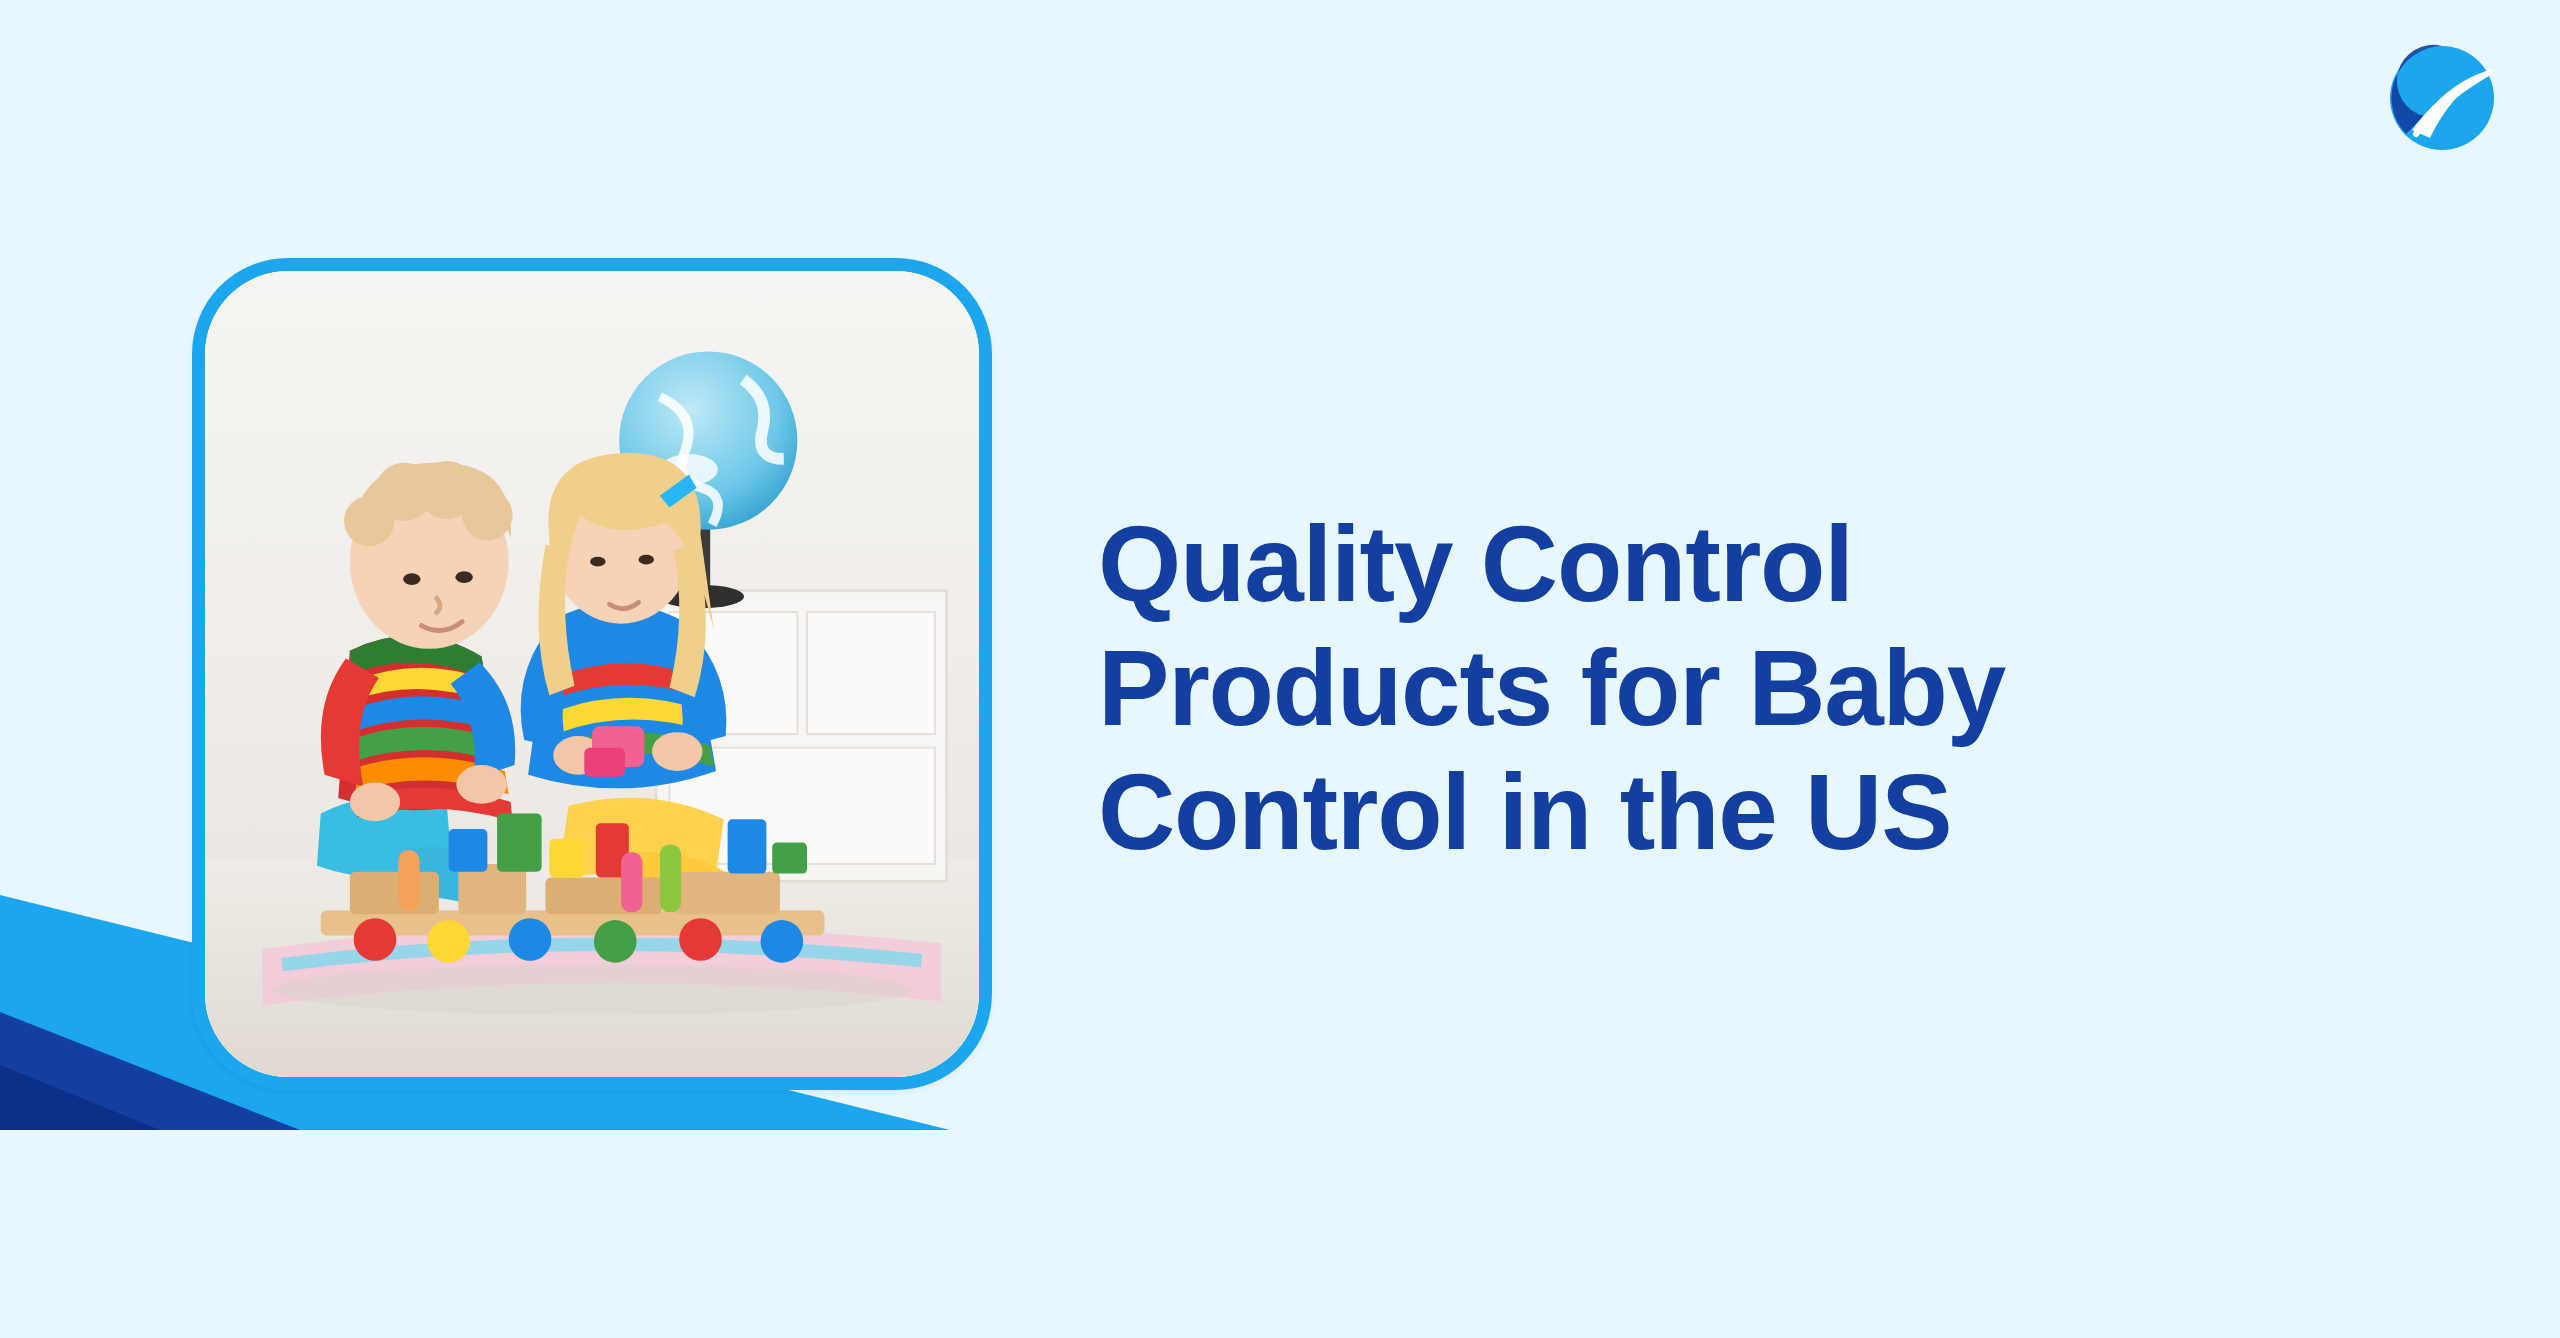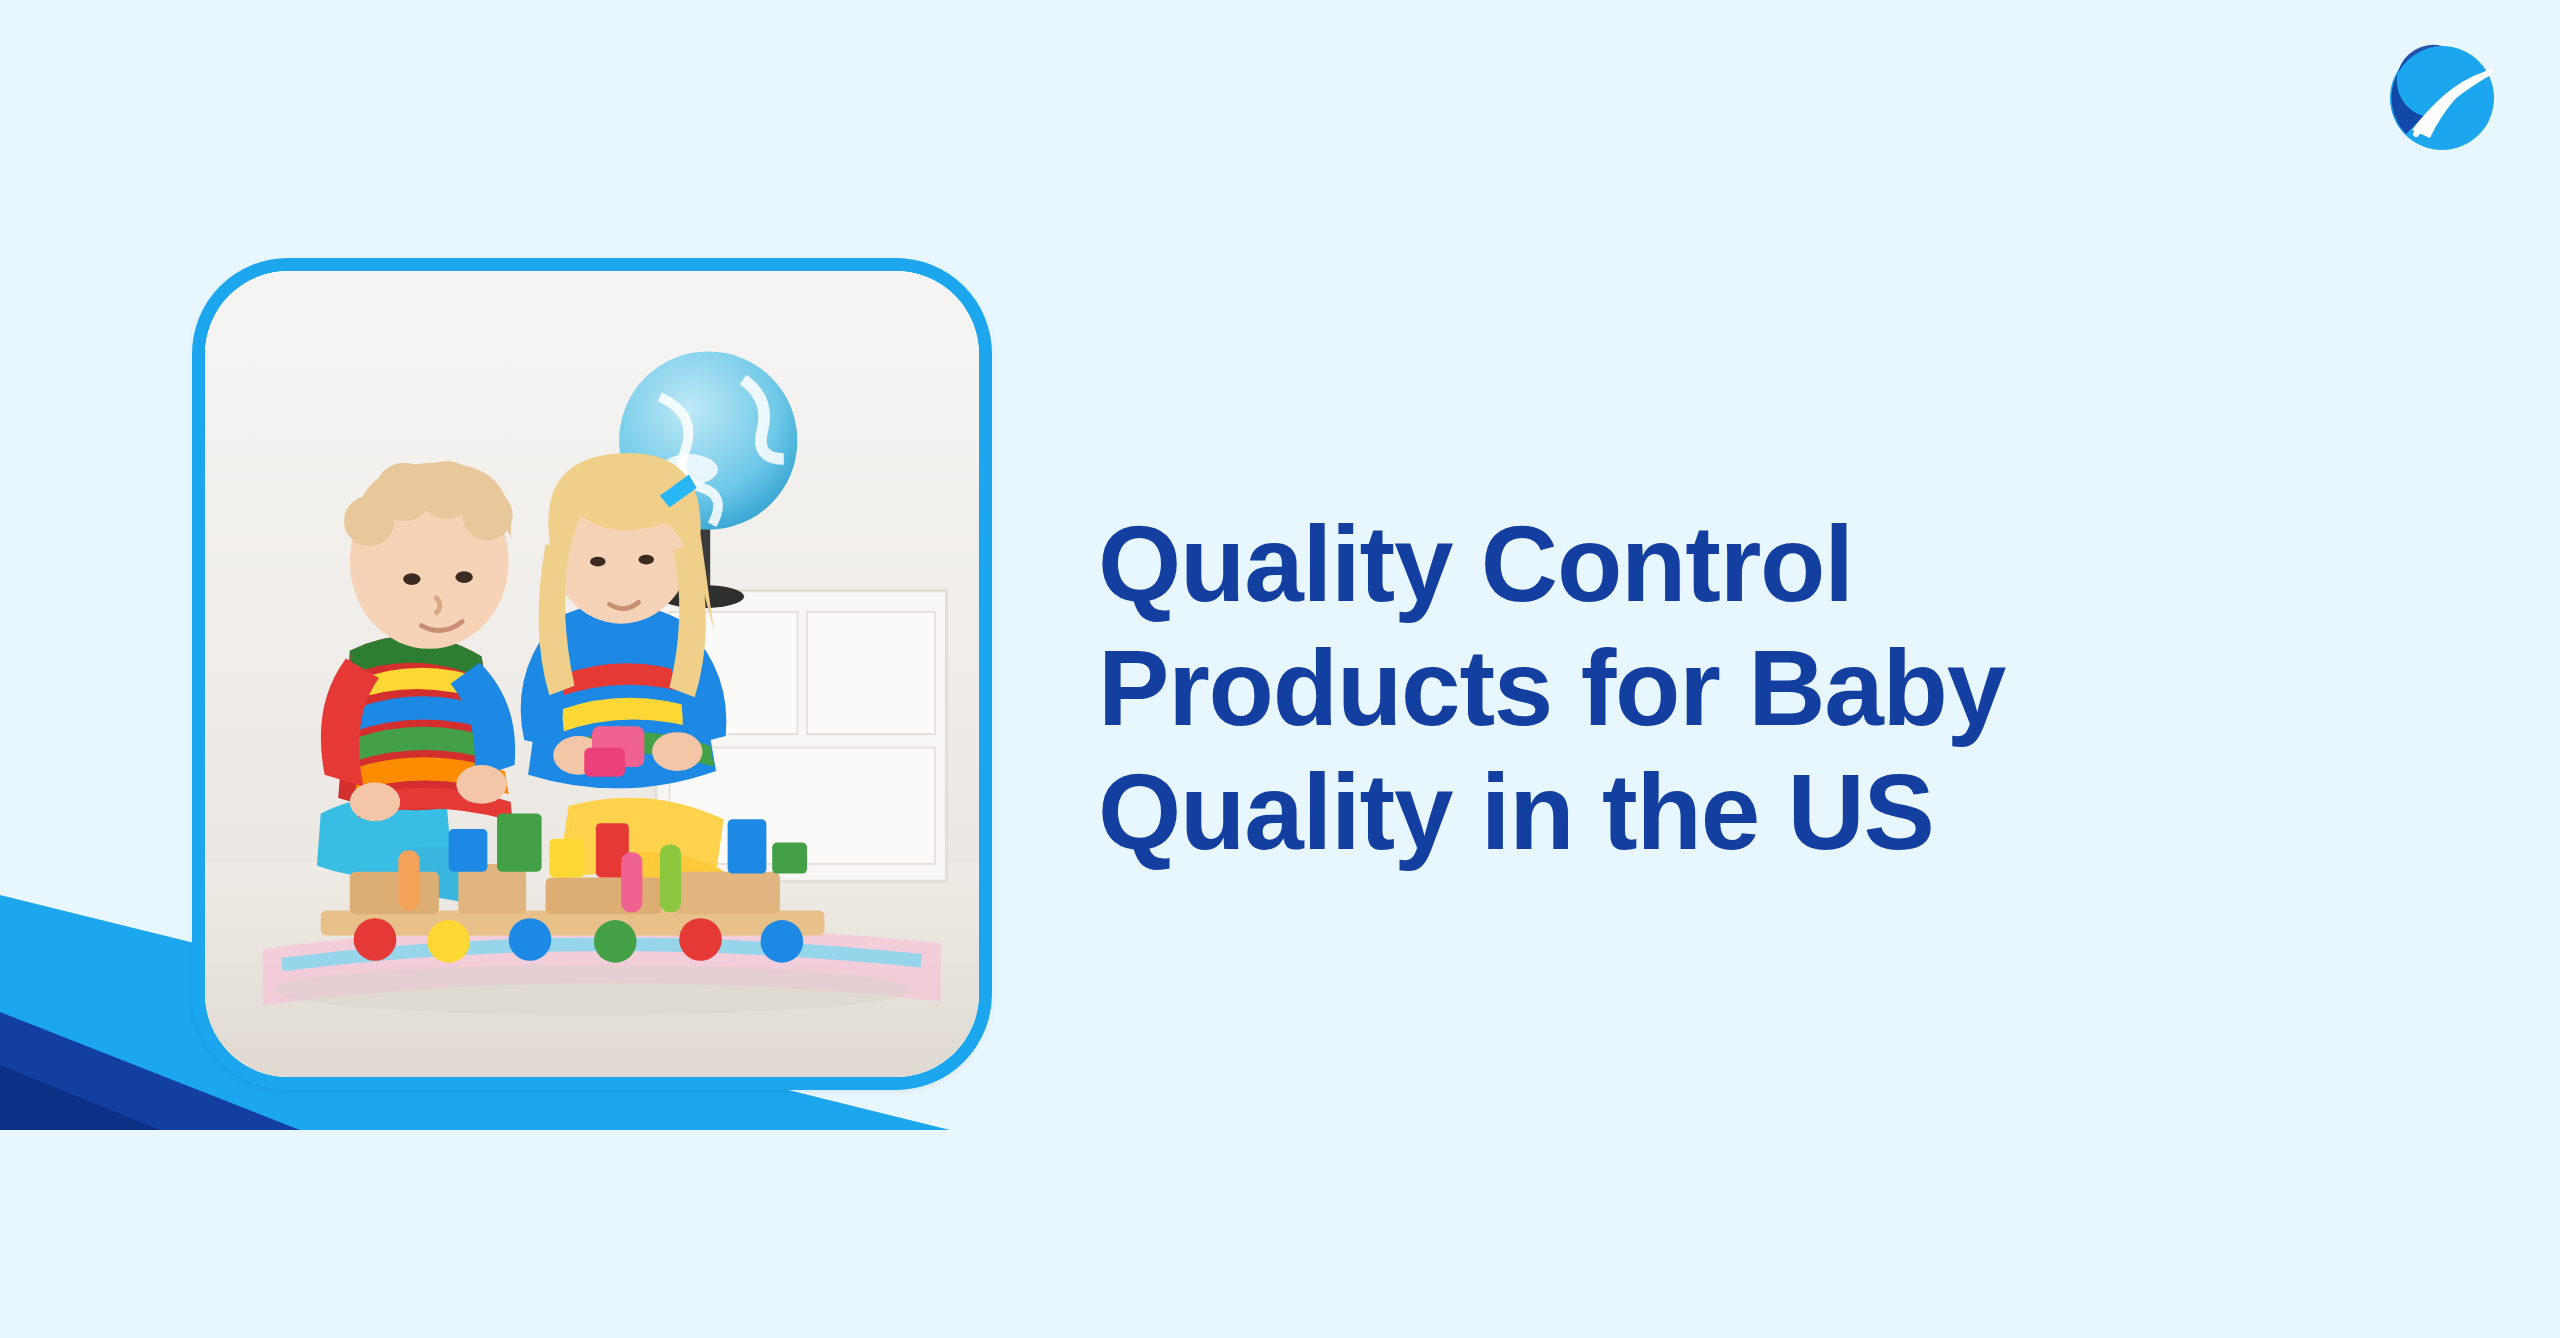--- a/index.html
+++ b/index.html
@@ -220,16 +220,16 @@
         <rect x="430" y="600" width="22" height="62" rx="10" fill="#f06292"></rect>
 
         <ellipse cx="400" cy="742" rx="330" ry="26" fill="#d8d2ca" opacity="0.45"></ellipse>
       </svg>
     </div>
   </div>
 
   <h1 class="headline">
     <span class="line">Quality Control</span>
     <span class="line">Products for Baby</span>
-    <span class="line">Quality in the US</span>
+    <span class="line">Control in the US</span>
   </h1>
 
 </div>
 
 </body></html>

